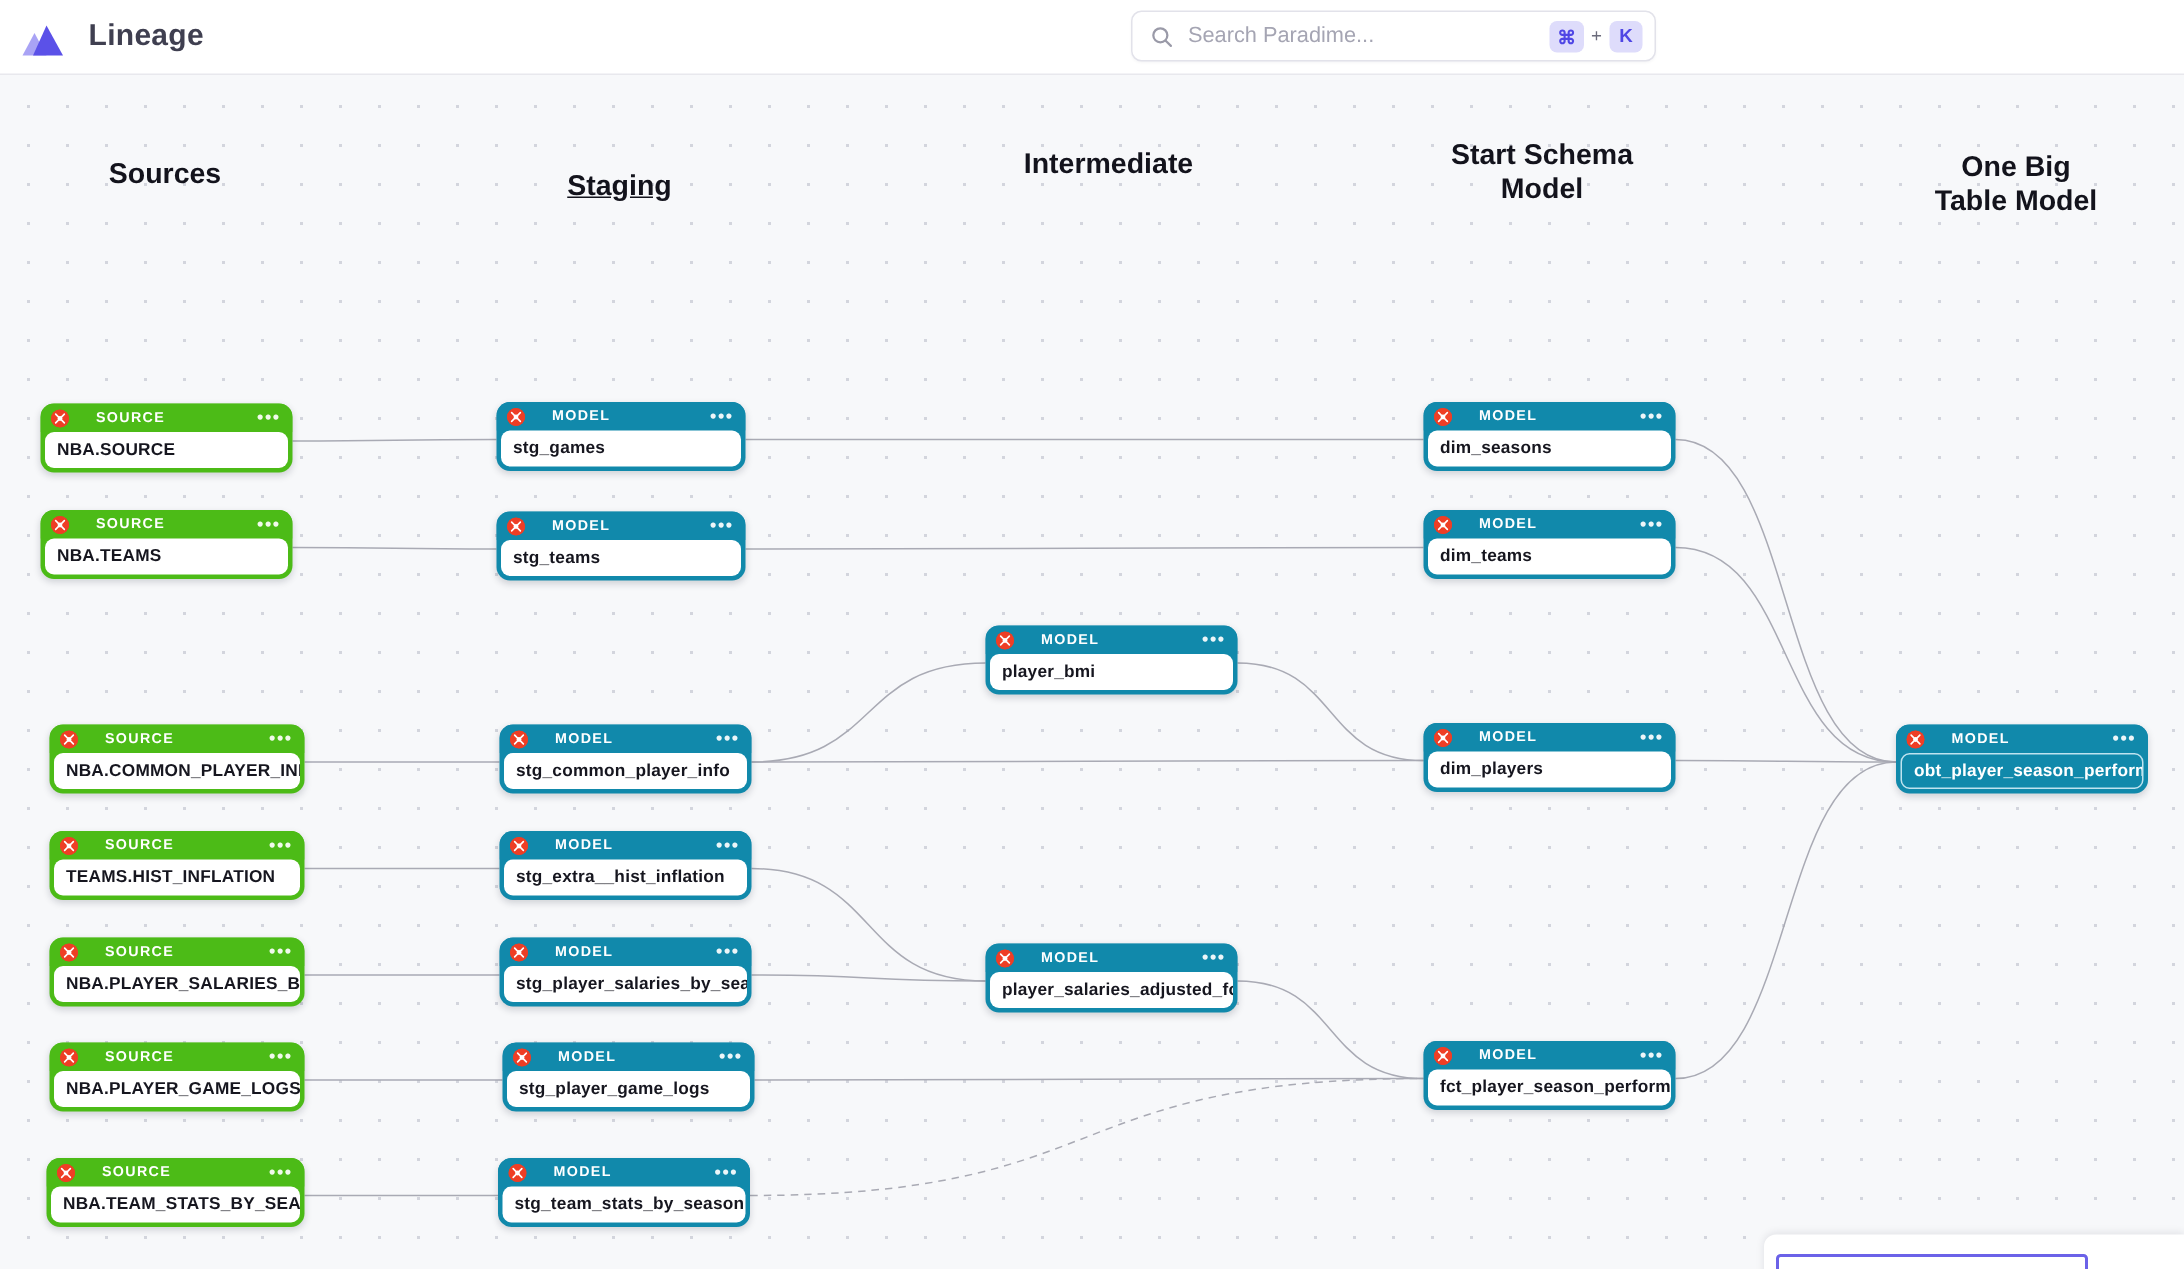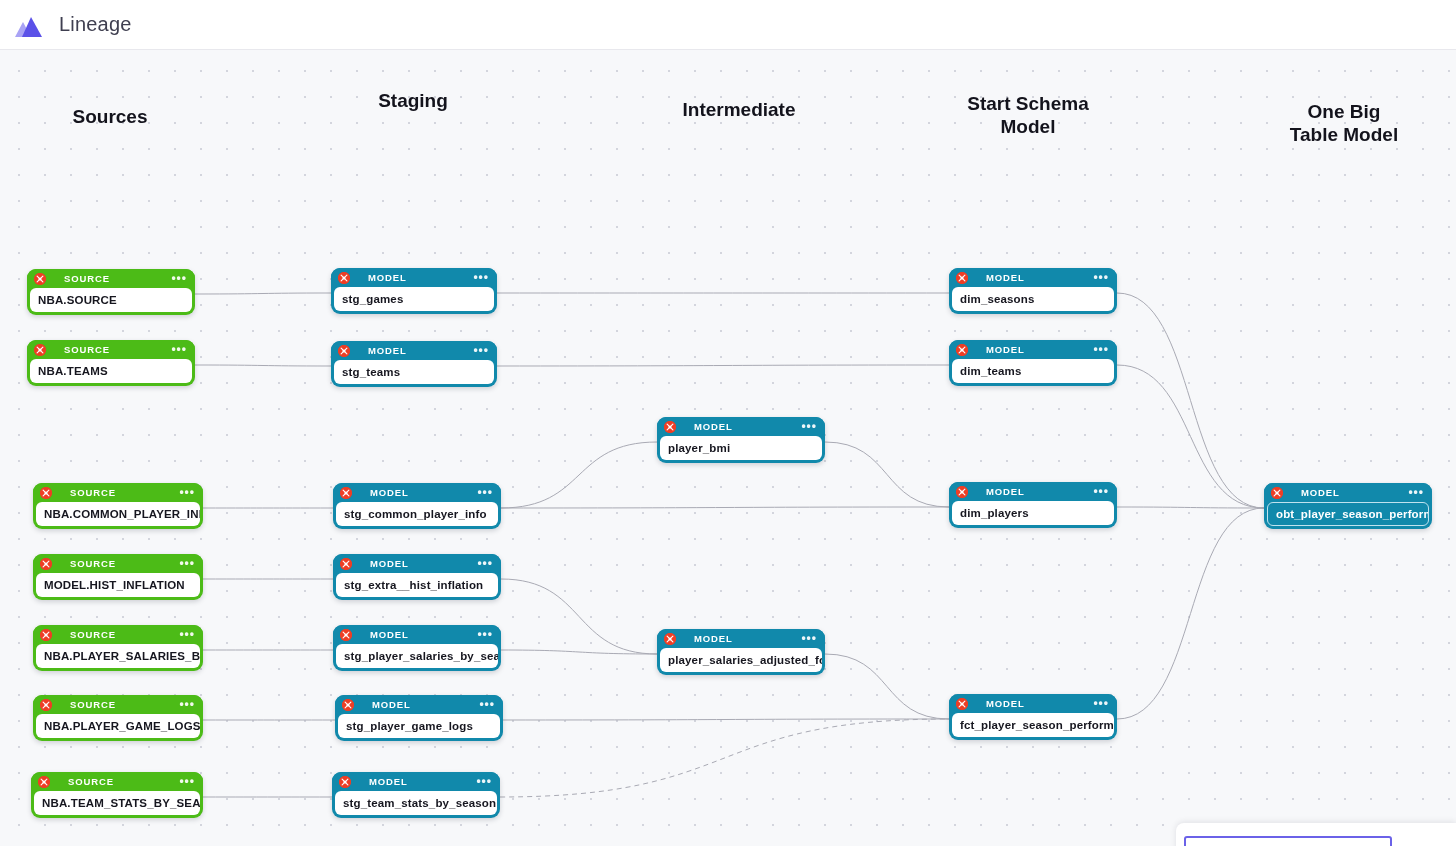--- a/index.html
+++ b/index.html
@@ -17,21 +17,21 @@
     background: #ffffff;
     border-bottom: 1px solid #e8e8ed;
     display: flex; align-items: center;
     z-index: 40;
   }
   .brand { display: flex; align-items: center; gap: 13px; padding-left: 12px; }
   .logo-wrap { width: 34px; height: 32px; position: relative; }
   .logo-wrap svg { display: block; }
   .brand-title {
     font-size: 20px; color: #3f3f50; letter-spacing: .2px;
-    font-weight: 400;
+    font-weight: 700;
   }
 
   .search-wrap {
     position: absolute; left: 754px; top: 7px;
     width: 350px; height: 34px;
   }
   .search-box {
     width: 100%; height: 100%;
     border: 1px solid #e2e2ea; border-radius: 7px;
     background: #fff;
@@ -157,20 +157,36 @@
   <div class="brand">
     <span class="logo-wrap">
       <svg width="34" height="32" viewBox="0 0 34 32">
         <path d="M3 28 L11 13 L19 28 Z" fill="#a9a3f5"></path>
         <path d="M10 28 L19 8 L30 28 Z" fill="#5b51e8"></path>
       </svg>
     </span>
     <span class="brand-title">Lineage</span>
   </div>
 
+  <div class="search-wrap">
+    <div class="search-box">
+      <span class="search-icon">
+        <svg width="15" height="15" viewBox="0 0 16 16" fill="none" stroke="#9a9aa8" stroke-width="1.6">
+          <circle cx="7" cy="7" r="5"></circle>
+            <line x1="10.8" y1="10.8" x2="14.5" y2="14.5" stroke-linecap="round"></line>
+        </svg>
+      </span>
+      <input class="search-input" type="text" placeholder="Search Paradime..." style="">
+      <span class="kbd-group">
+        <span class="kbd">⌘</span>
+        <span class="kbd-plus">+</span>
+        <span class="kbd">K</span>
+      </span>
+    </div>
+  </div>
 </div>
 
 <div class="canvas" id="canvas">
   <svg class="edges" id="edges">
       <path d="M 195 244 C 269.8 244, 256.2 243, 331 243" fill="none" stroke="#a9aab4" stroke-width="1"></path>
       <path d="M 195 315 C 269.8 315, 256.2 316, 331 316" fill="none" stroke="#a9aab4" stroke-width="1"></path>
       <path d="M 203 458 C 274.5 458, 261.5 458, 333 458" fill="none" stroke="#a9aab4" stroke-width="1"></path>
       <path d="M 203 529 C 274.5 529, 261.5 529, 333 529" fill="none" stroke="#a9aab4" stroke-width="1"></path>
       <path d="M 203 600 C 274.5 600, 261.5 600, 333 600" fill="none" stroke="#a9aab4" stroke-width="1"></path>
       <path d="M 203 670 C 275.6 670, 262.4 670, 335 670" fill="none" stroke="#a9aab4" stroke-width="1"></path>
@@ -185,21 +201,21 @@
       <path d="M 825 604 C 893.2 604, 880.8 669, 949 669" fill="none" stroke="#a9aab4" stroke-width="1"></path>
       <path d="M 503 670 C 748.3 670, 703.7 669, 949 669" fill="none" stroke="#a9aab4" stroke-width="1"></path>
       <path d="M 500 747 C 746.95 747, 702.05 669, 949 669" fill="none" stroke="#a9aab4" stroke-width="1" stroke-dasharray="5 4"></path>
       <path d="M 1117 243 C 1197.85 243, 1183.15 458, 1264 458" fill="none" stroke="#a9aab4" stroke-width="1"></path>
       <path d="M 1117 315 C 1197.85 315, 1183.15 458, 1264 458" fill="none" stroke="#a9aab4" stroke-width="1"></path>
       <path d="M 1117 457 C 1197.85 457, 1183.15 458, 1264 458" fill="none" stroke="#a9aab4" stroke-width="1"></path>
       <path d="M 1117 669 C 1197.85 669, 1183.15 458, 1264 458" fill="none" stroke="#a9aab4" stroke-width="1"></path>
     </svg>
   <div id="headers">
       <div class="col-header" style="left: 35px; top: 55px; width: 150px;">Sources</div>
-      <div class="col-header" style="left: 338px; top: 39px; width: 150px;">Staging</div>
+      <div class="col-header" style="left: 338px; top: 63px; width: 150px; text-decoration: underline;">Staging</div>
       <div class="col-header" style="left: 649px; top: 48px; width: 180px;">Intermediate</div>
       <div class="col-header" style="left: 938px; top: 42px; width: 180px; text-align: center;">Start Schema
 Model</div>
       <div class="col-header" style="left: 1254px; top: 50px; width: 180px;">One Big
 Table Model</div>
     </div>
   <div id="nodes">
       <div class="node source" style="left: 27px; top: 219px; width: 168px;">
         <div class="node-head">
           <span class="badge-icon">
@@ -247,21 +263,21 @@
           <span class="badge-icon">
             <svg width="12" height="12" viewBox="0 0 12 12">
               <circle cx="6" cy="6" r="6" fill="#ee3e25"></circle>
               <path d="M3.1 3.1 L4.9 4.9 M8.9 3.1 L7.1 4.9 M3.1 8.9 L4.9 7.1 M8.9 8.9 L7.1 7.1" stroke="#fff" stroke-width="1.1" stroke-linecap="round"></path>
               <circle cx="6" cy="6" r="1.6" fill="#fff"></circle>
             </svg>
           </span>
           <span class="node-kind">SOURCE</span>
           <span class="node-dots">•••</span>
         </div>
-        <div class="node-body">MODEL.HIST_INFLATION</div>
+        <div class="node-body">TEAMS.HIST_INFLATION</div>
       </div>
       <div class="node source" style="left: 33px; top: 575px; width: 170px;">
         <div class="node-head">
           <span class="badge-icon">
             <svg width="12" height="12" viewBox="0 0 12 12">
               <circle cx="6" cy="6" r="6" fill="#ee3e25"></circle>
               <path d="M3.1 3.1 L4.9 4.9 M8.9 3.1 L7.1 4.9 M3.1 8.9 L4.9 7.1 M8.9 8.9 L7.1 7.1" stroke="#fff" stroke-width="1.1" stroke-linecap="round"></path>
               <circle cx="6" cy="6" r="1.6" fill="#fff"></circle>
             </svg>
           </span>

